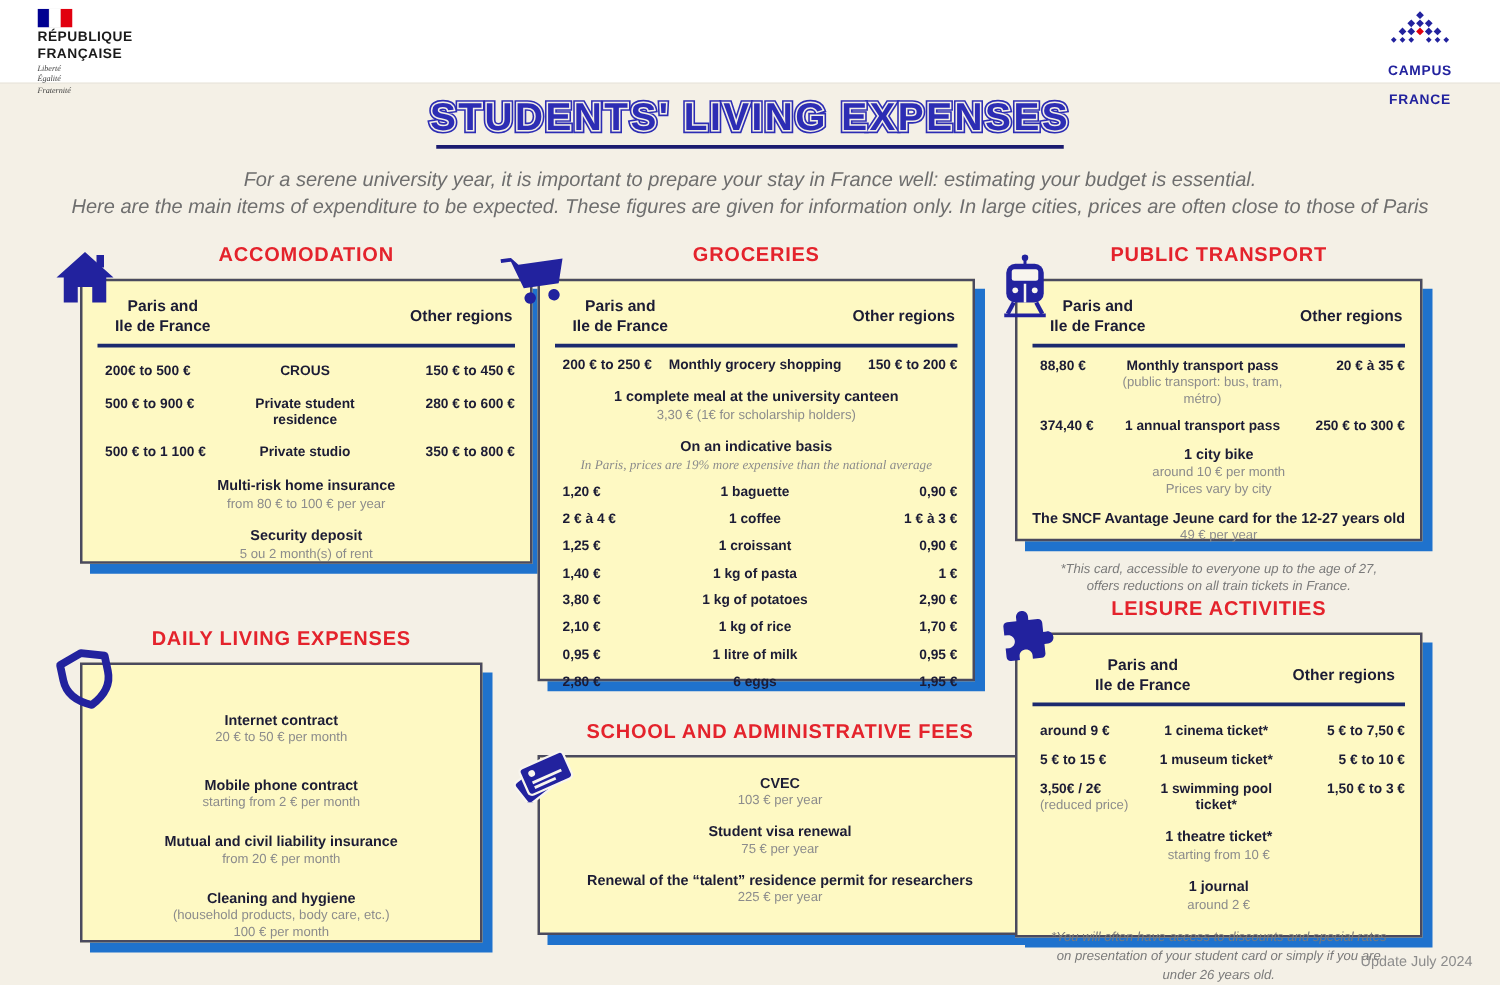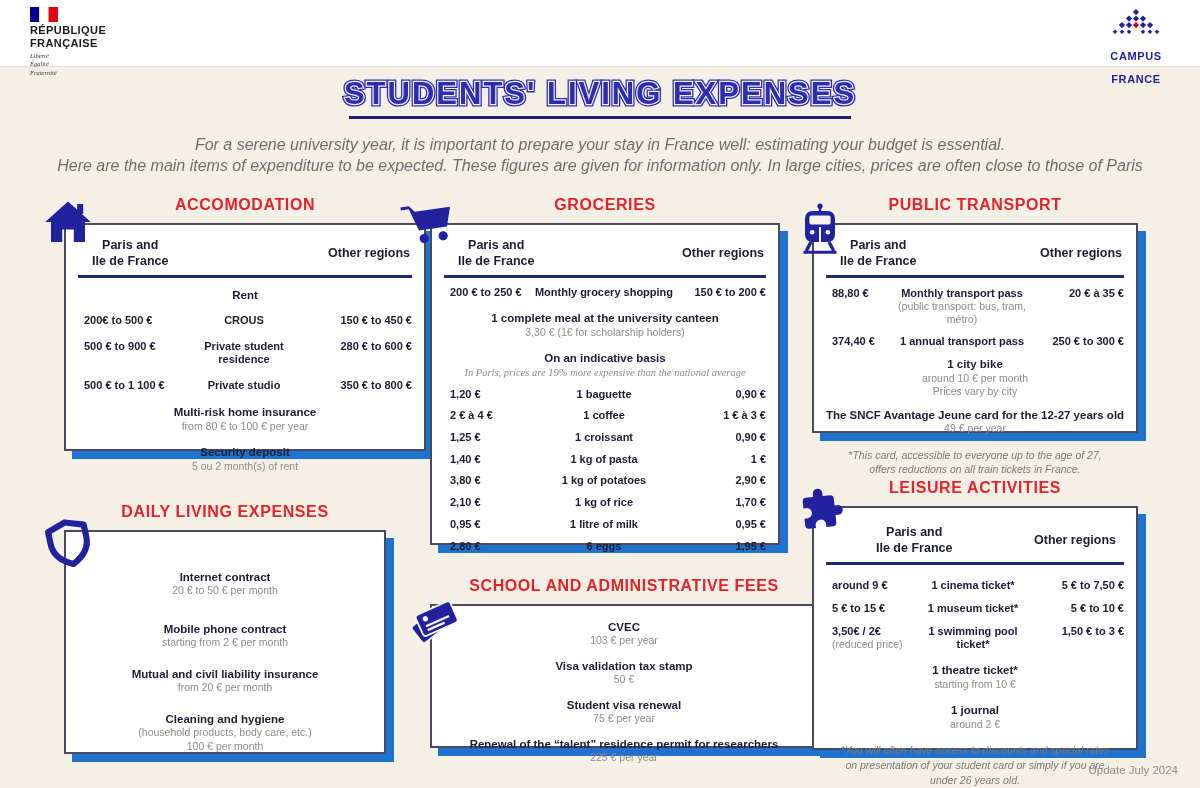--- a/index.html
+++ b/index.html
@@ -24,21 +24,21 @@
   .t-core{color:#2d2db4;}
   .title-rule{position:absolute;left:50%;top:116px;transform:translateX(-50%);
               width:502px;height:3px;background:#1b1b70;}
   
   .intro{position:absolute;left:0;top:134px;width:100%;text-align:center;font-style:italic;
          color:#6e6e6e;font-size:16px;line-height:21px;}
   
   .section{position:absolute;}
   .card-title{margin:0 0 0 0;text-align:center;color:#e4232c;font-size:16px;font-weight:bold;
               letter-spacing:.6px;}
-  .card{position:relative;margin-top:9px;background:#ffffff;border:2px solid #4a4a5e;
+  .card{position:relative;margin-top:9px;background:#fef9c3;border:2px solid #4a4a5e;
         box-shadow:8px 8px 0 #1f72cd;}
   .badge{position:absolute;z-index:3;line-height:0;}
   
   .cols-head{display:flex;justify-content:space-between;align-items:center;
              padding:12px 14px 5px 26px;}
   .cols-head.indent{padding-left:62px;padding-right:20px;padding-top:16px;}
   .col-left{text-align:center;font-weight:bold;font-size:12.5px;color:#1c1c35;line-height:1.3;}
   .col-right{font-weight:bold;font-size:12.5px;color:#1c1c35;}
   .head-rule{height:3px;background:#1b2a6e;margin:0 12px;}
   
@@ -151,21 +151,20 @@
         </svg>
       </span>
       <div class="cols-head">
         <div class="col-left">
           <div>Paris and</div>
           <div>Ile de France</div>
         </div>
         <div class="col-right">Other regions</div>
       </div>
       <div class="head-rule"></div>
-      <div class="subhead">Rent</div>
       <div class="row3">
         <div class="cell l">200€ to 500 €</div>
         <div class="cell m">CROUS</div>
         <div class="cell r">150 € to 450 €</div>
       </div>
       <div class="row3">
         <div class="cell l">500 € to 900 €</div>
         <div class="cell m">Private student residence</div>
         <div class="cell r">280 € to 600 €</div>
       </div>
@@ -354,24 +353,20 @@
             <rect x="9.6" y="15.1" width="9.2" height="1.15" fill="#f8f5ee"></rect>
           </g>
         </svg>
       </span>
       <div style="height:8px"></div>
       <div class="citem" style="margin-top:6px">
         <div class="t">CVEC</div>
         <div class="s">103 € per year</div>
       </div>
       <div class="citem" style="margin-top:11px">
-        <div class="t">Visa validation tax stamp</div>
-        <div class="s">50 €</div>
-      </div>
-      <div class="citem" style="margin-top:11px">
         <div class="t">Student visa renewal</div>
         <div class="s">75 € per year</div>
       </div>
       <div class="citem" style="margin-top:11px">
         <div class="t">Renewal of the “talent” residence permit for researchers</div>
         <div class="s">225 € per year</div>
       </div>
     </div>
   </section>
 

